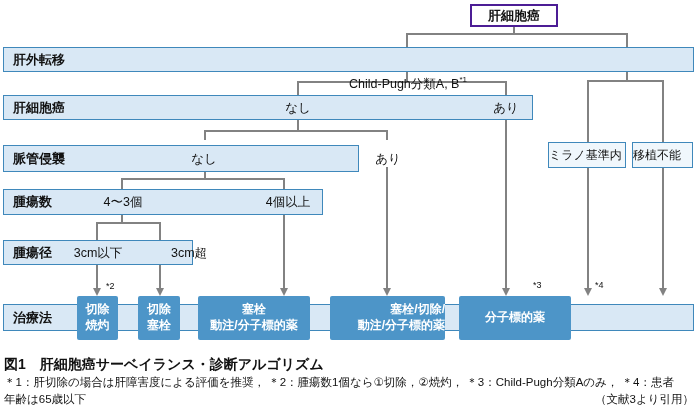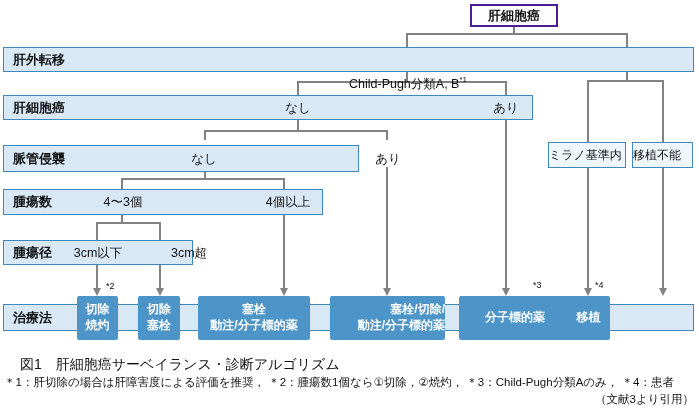--- a/index.html
+++ b/index.html
@@ -40,21 +40,21 @@
     text-align:center;line-height:1.3;white-space:nowrap;
   }
   .vline{position:absolute;width:1.5px;background:#828282;}
   .hline{position:absolute;height:1.5px;background:#828282;}
   .arrow{
     position:absolute;width:0;height:0;top:288px;
     border-left:4.5px solid transparent;border-right:4.5px solid transparent;
     border-top:8px solid #828282;transform:translateX(-50%);
   }
   .supnote{position:absolute;font-size:9px;color:#111;white-space:nowrap;}
-  .cap-title{position:absolute;left:20px;top:356px;font-size:14px;font-weight:normal;white-space:nowrap;}
+  .cap-title{position:absolute;left:4px;top:356px;font-size:14px;font-weight:bold;white-space:nowrap;}
   .cap-note{position:absolute;left:4px;font-size:11.5px;white-space:nowrap;text-align:right;}
   .cap-right{position:absolute;right:5px;top:392px;font-size:11.5px;white-space:nowrap;}
 </style>
 </head>
 <body>
 
 <div id="stage">
 
   <div class="topbox">
     <span>肝細胞癌</span>
@@ -161,25 +161,23 @@
     <span>塞栓</span>
     <span>動注/分子標的薬</span>
   </div>
   <div class="tbox" style="left:330px;width:115px;align-items:flex-end;">
     <span>塞栓/切除/</span>
     <span>動注/分子標的薬</span>
   </div>
   <div class="tbox" style="left:459px;width:112px;">
     <span>分子標的薬</span>
   </div>
-  <div class="tbox" style="left:567px;width:43px;">
-    <span>移植</span>
-  </div>
 
   <div class="supnote" style="left:106px;top:281px;">*2</div>
   <div class="supnote" style="left:533px;top:280px;">*3</div>
   <div class="supnote" style="left:595px;top:280px;">*4</div>
 
   <div class="cap-title">図1　肝細胞癌サーベイランス・診断アルゴリズム</div>
   <div class="cap-note" style="top:375px;">＊1：肝切除の場合は肝障害度による評価を推奨， ＊2：腫瘍数1個なら①切除，②焼灼， ＊3：Child-Pugh分類Aのみ， ＊4：患者</div>
+  <div class="cap-note" style="top:392px;">年齢は65歳以下</div>
   <div class="cap-right">（文献3より引用）</div>
 
 </div>
 
 </body></html>

